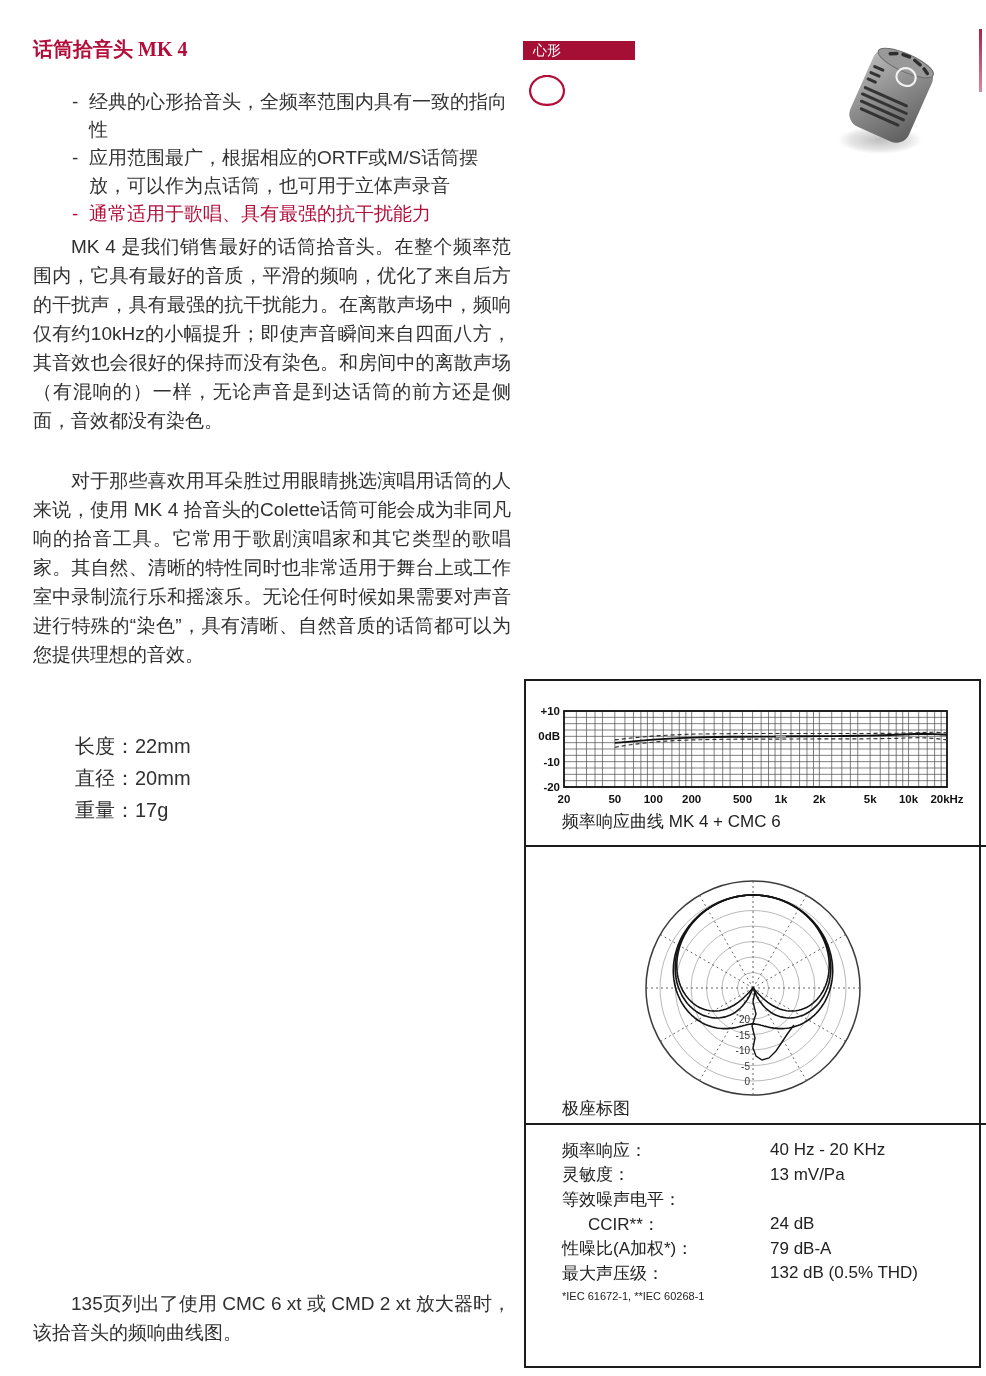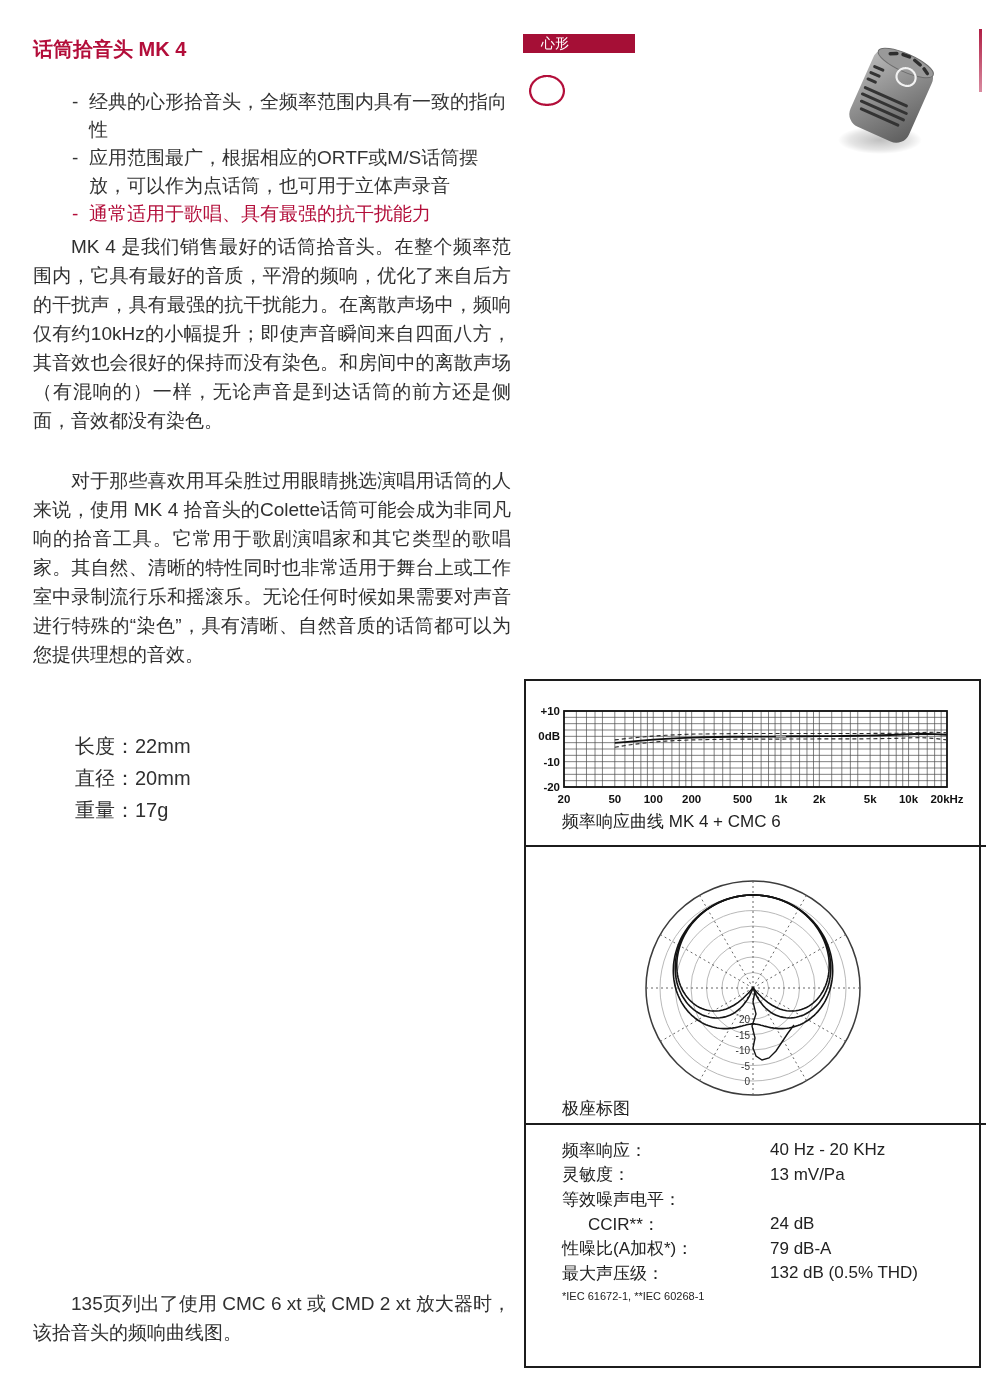--- a/index.html
+++ b/index.html
@@ -1,33 +1,33 @@
 <!DOCTYPE html>
 <html><head>
 <meta charset="utf-8">
 <style>
   html,body{margin:0;padding:0;background:#ffffff;}
   .page{position:relative;width:986px;height:1376px;background:#fff;overflow:hidden;
         font-family:"Liberation Sans","DejaVu Sans",sans-serif;color:#333;}
   .abs{position:absolute;}
   
-  .doc-title{left:33px;top:36px;font-size:20px;font-weight:bold;color:#b30e3a;}
+  .doc-title{left:33px;top:36px;font-size:20px;font-weight:bold;color:#b30e3a;font-family:Liberation Serif, serif;}
   .bullets{left:72px;top:88px;width:438px;font-size:19px;line-height:28px;}
   .bullet{display:flex;}
   .bullet .dash{width:17px;flex:0 0 17px;}
   .bullet.red{color:#b30e3a;}
   .para{left:33px;width:478px;font-size:19px;line-height:29px;text-align:justify;
         text-indent:2em;color:#303030;}
   #para1{top:232px;}
   #para2{top:466px;}
   .dims{left:75px;top:730px;font-size:20px;line-height:32px;color:#303030;}
   #footer-para{top:1289px;}
   
-  .badge{left:523px;top:34px;width:112px;height:19px;background:#a50f36;color:#fff;
-         font-size:14px;line-height:19px;padding-left:18px;box-sizing:border-box;}
+  .badge{left:523px;top:41px;width:112px;height:19px;background:#a50f36;color:#fff;
+         font-size:14px;line-height:19px;padding-left:10px;box-sizing:border-box;}
   #pattern-icon{left:521px;top:74px;}
   #mic-photo{left:836px;top:38px;}
   #edge-mark{left:979px;top:29px;width:3px;height:63px;
              background:linear-gradient(#b01e44,#d98ba0);}
   
   .panel{left:524px;top:679px;width:457px;height:689px;border:2px solid #1c1c1c;
          box-sizing:border-box;background:#fff;}
   .section{position:relative;box-sizing:border-box;width:497px;}
   #sec-freq{height:166px;border-bottom:2px solid #1c1c1c;}
   #sec-polar{height:278px;border-bottom:2px solid #1c1c1c;}

